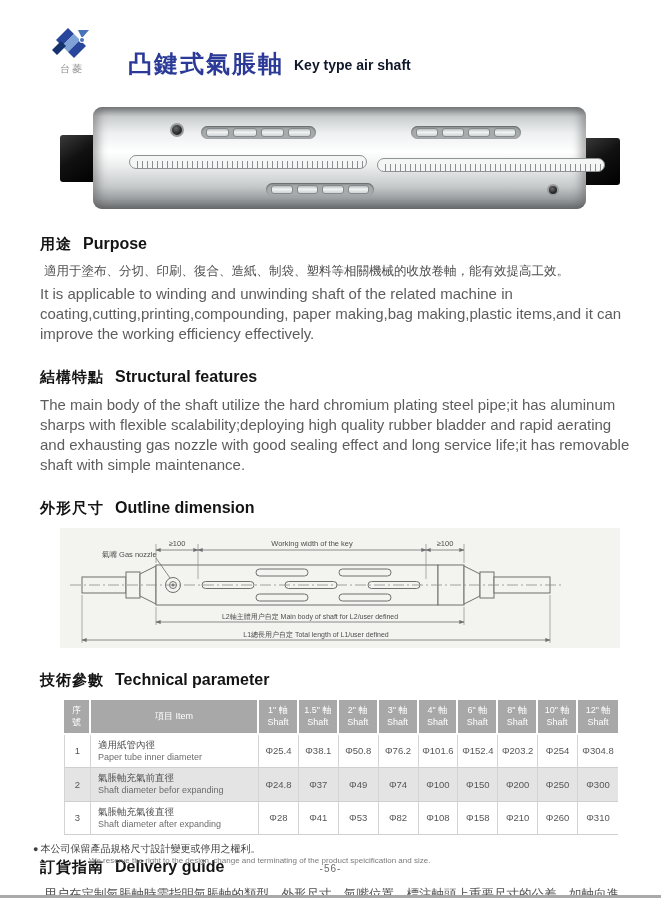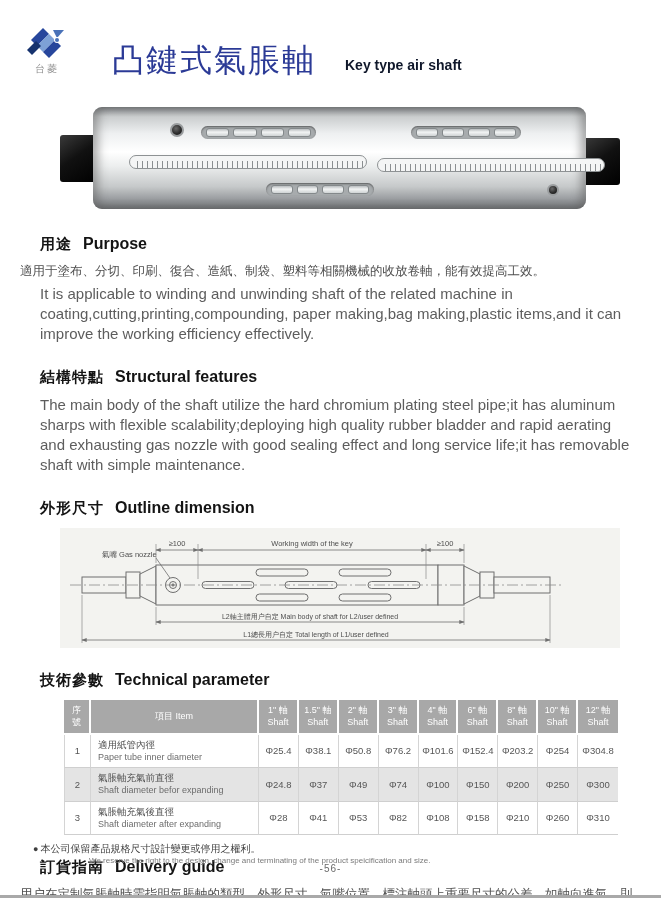--- a/index.html
+++ b/index.html
@@ -5,25 +5,25 @@
   * { margin:0; padding:0; box-sizing:border-box; }
   html,body { background:#ffffff; }
   .page {
     width:661px; height:898px; position:relative; margin:0 auto;
     background:#ffffff; overflow:hidden;
     font-family:"Liberation Sans","DejaVu Sans",sans-serif;
     border-bottom:3px solid #a9a9a9;
   }
 
   
-  .hdr { display:flex; align-items:flex-end; padding:10px 0 0 21px; height:76px;gap:19px; }
+  .hdr { display:flex; align-items:flex-end; padding:10px 0 0 46px; height:76px; }
   .logo-block { display:flex; flex-direction:column; align-items:center; width:52px; }
   .logo-block svg { display:block; }
   .logo-caption { font-size:10px; color:#8f8f8f; letter-spacing:2px; margin-top:1px; }
-  .title-zh { font-size:32px; font-weight:normal; color:#2b3a96; letter-spacing:2px; margin-left:20px; line-height:1; }
+  .title-zh { font-size:24px; font-weight:bold; color:#2b3a96; letter-spacing:2px; margin-left:30px; line-height:1; }
   .title-en { font-size:14px; font-weight:bold; color:#0f172a; margin-left:10px; margin-bottom:2px; line-height:1.2; }
 
   
   .photo { position:relative; margin:28px 41px 0 60px; height:108px; }
   .chuck { position:absolute; width:37px; height:47px; top:31px;
     background:linear-gradient(145deg,#3a3a3a 0%,#111 45%,#000 100%); border-radius:3px; }
   .chuck.left { left:0; }
   .chuck.right { right:0; top:34px; }
   .shaft-body { position:absolute; left:33px; right:34px; top:3px; bottom:3px; border-radius:9px;
     background:linear-gradient(180deg,#84888b 0%,#c9cccd 9%,#eef0f1 26%,#ffffff 44%,#eceeee 58%,#c6c9ca 78%,#979a9d 91%,#6f7275 100%);
@@ -39,21 +39,21 @@
     background:linear-gradient(180deg,#b9bdbf 0%,#f2f4f4 45%,#cfd3d4 100%); }
   .ruler { position:absolute; height:14px; border-radius:7px; background:#f4f5f5;
     border:1px solid #8e9294;
     background-image:repeating-linear-gradient(90deg,#8a8e90 0 1px,transparent 1px 5px);
     background-size:96% 60%; background-position:7px 100%; background-repeat:no-repeat; }
 
   
   .sec-title { margin:23px 40px 8px 40px; color:#141414; }
   .sec-title .zh { font-size:15px; font-weight:bold; letter-spacing:1px; }
   .sec-title .en { font-size:16px; font-weight:bold; margin-left:11px; }
-  .body-zh { margin:0 26px 3px 20px; font-size:12.5px; color:#4e4e4e; line-height:1.5; }
+  .body-zh { margin:0 26px 3px 44px; font-size:12.5px; color:#4e4e4e; line-height:1.5; }
   .body-en { margin:0 26px 0 40px; font-size:15px; color:#5d5d5d; line-height:1.35; }
 
   
   .drawing-panel { margin:10px 41px 0 60px; width:560px; height:120px; background:#f3f3f0; }
 
   
   .param-table { margin:10px 0 0 64px; border-collapse:separate; border-spacing:0; width:554px; table-layout:fixed; }
   .param-table col.c-no { width:27px; }
   .param-table col.c-item { width:168px; }
   .param-table th { background:#a8a8a8; color:#ffffff; font-weight:normal; font-size:9px;

